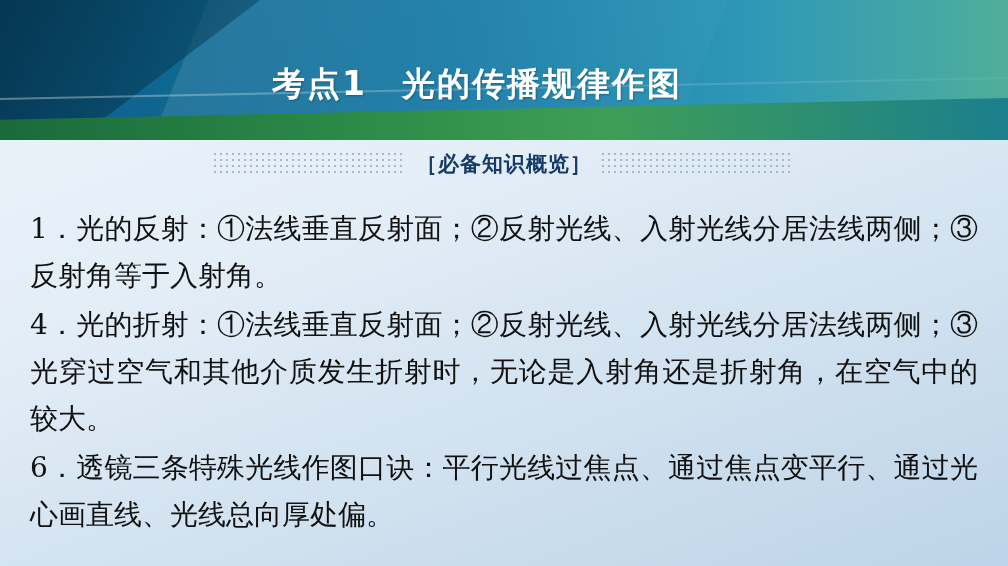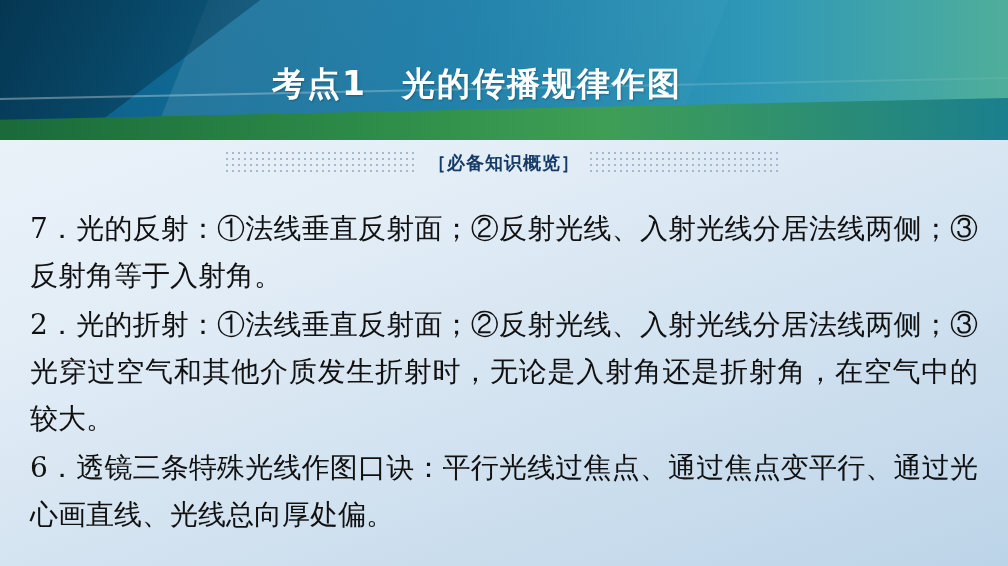--- a/index.html
+++ b/index.html
@@ -114,21 +114,21 @@
     background-repeat: no-repeat;
     background-size: 192px 2px;
     background-position: 0 2px, 0 8px, 0 14px, 0 20px, 0 26px;
     opacity: 0.85;
   }
   .dot-rule.left { margin-right: 10px; }
   .dot-rule.right { margin-left: 10px; }
   .section-title {
     font-family: "DejaVu Sans", "Liberation Sans", sans-serif;
     font-weight: bold;
-    font-size: 18px;
+    font-size: 21px;
     color: #153a66;
     white-space: nowrap;
     letter-spacing: 1px;
   }
 
   
   .body-text {
     position: absolute;
     left: 30px;
     top: 205px;
@@ -158,18 +158,18 @@
     <div class="banner-title">考点1　光的传播规律作图</div>
   </div>
 
   <div class="section-header">
     <div class="dot-rule left"></div>
     <div class="section-title">［必备知识概览］</div>
     <div class="dot-rule right"></div>
   </div>
 
   <div class="body-text">
-    <p class="para">7．光的反射：①法线垂直反射面；②反射光线、入射光线分居法线两侧；③反射角等于入射角。</p>
-    <p class="para">2．光的折射：①法线垂直反射面；②反射光线、入射光线分居法线两侧；③光穿过空气和其他介质发生折射时，无论是入射角还是折射角，在空气中的较大。</p>
+    <p class="para">1．光的反射：①法线垂直反射面；②反射光线、入射光线分居法线两侧；③反射角等于入射角。</p>
+    <p class="para">4．光的折射：①法线垂直反射面；②反射光线、入射光线分居法线两侧；③光穿过空气和其他介质发生折射时，无论是入射角还是折射角，在空气中的较大。</p>
     <p class="para">6．透镜三条特殊光线作图口诀：平行光线过焦点、通过焦点变平行、通过光心画直线、光线总向厚处偏。</p>
   </div>
 
 </div>
 
 </body></html>

